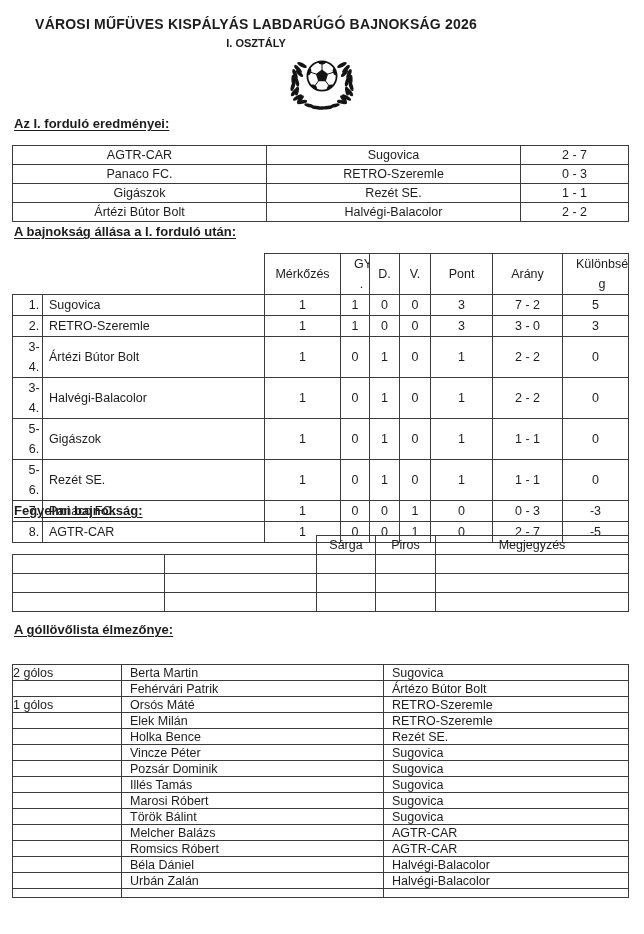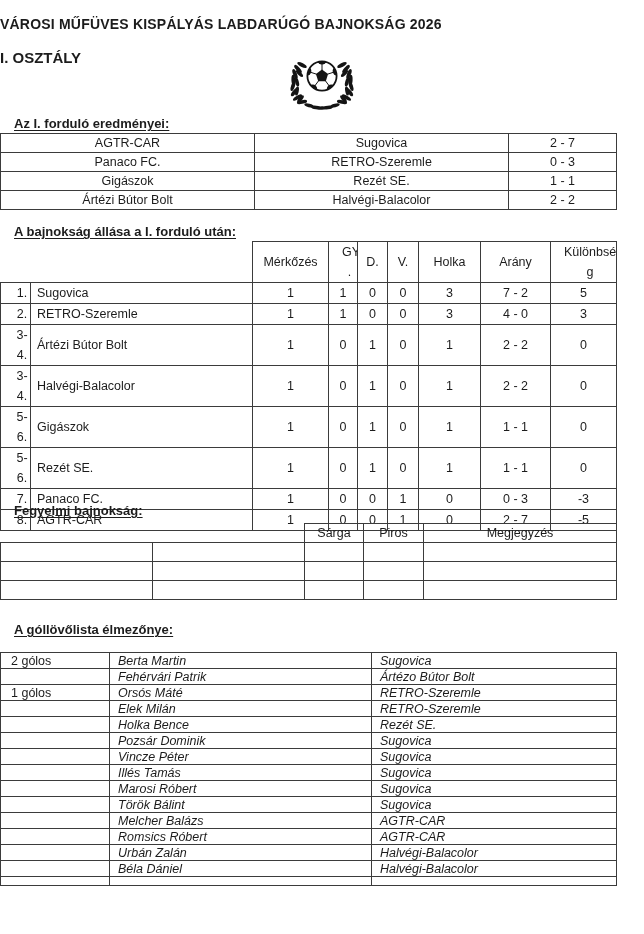--- a/index.html
+++ b/index.html
@@ -5,50 +5,51 @@
   * { box-sizing: border-box; margin: 0; padding: 0; }
   html, body { background: #ffffff; }
   body {
     width: 644px; height: 934px;
     position: relative;
     font-family: "Liberation Sans", sans-serif;
     color: #1c1c1c;
     overflow: hidden;
   }
   .abs { position: absolute; }
-  .title-block { top: 16px; left: 0; width: 512px; }
+  .title-block { top: 16px; left: 0; width: 512px; text-align: center; }
   .doc-title { font-size: 14px; font-weight: bold; letter-spacing: 0.2px; }
-  .doc-subtitle { font-size: 15px; font-weight: bold; margin-top: 17px; }
+  .doc-subtitle { font-size: 11px; font-weight: bold; margin-top: 5px; }
   .emblem-wrap { top: 56px; left: 0; width: 644px; text-align: center; }
   .section-heading {
     left: 14px;
     font-size: 13px; font-weight: bold;
     text-decoration: underline;
     text-underline-offset: 2px;
   }
   table {
     border-collapse: collapse;
     table-layout: fixed;
     position: absolute;
-    left: 0;
+    left: 12px;
     width: 616px;
+    margin-top: 12px;
   }
   td {
     border: 1px solid #3b3b3b;
     font-size: 12.5px;
     line-height: 14px;
     vertical-align: middle;
     overflow: hidden;
     white-space: nowrap;
   }
   td.nb { border: none; }
   .center { text-align: center; }
   .left  { text-align: left; padding-left: 6px; }
-  .pad8  { padding-left: 8px; font-style: italic; }
-  .pad10 { padding-left: 10px; }
+  .pad8  { padding-left: 8px; }
+  .pad10 { padding-left: 0; }
   .wrap2 { white-space: pre-line; line-height: 20px; padding-left: 13px; }
   tr.h19 { height: 19px; }
   tr.h27 { height: 27px; }
   tr.h33 { height: 33px; }
   tr.h16 { height: 16px; }
   tr.h9  { height: 9px;  }
   #results-heading      { top: 116px; }
   #results-table        { top: 133px; }
   #standings-heading    { top: 224px; }
   #standings-table      { top: 241px; }
@@ -176,21 +177,21 @@
   </colgroup>
   <tbody>
     <tr class="h27">
       <td class="nb"></td>
       <td class="nb"></td>
       <td class="center">Mérkőzés</td>
       <td class="center wrap2">GY
 .</td>
       <td class="center">D.</td>
       <td class="center">V.</td>
-      <td class="center">Holka</td>
+      <td class="center">Pont</td>
       <td class="center">Arány</td>
       <td class="center wrap2">Különbsé
 g</td>
     </tr>
   </tbody>
   <tbody id="standings-body">
       <tr class="h19">
         <td class="center wrap2">1.</td>
         <td class="left">Sugovica</td>
         <td class="center">1</td>
@@ -202,21 +203,21 @@
         <td class="center">5</td>
       </tr>
       <tr class="h19">
         <td class="center wrap2">2.</td>
         <td class="left">RETRO-Szeremle</td>
         <td class="center">1</td>
         <td class="center">1</td>
         <td class="center">0</td>
         <td class="center">0</td>
         <td class="center">3</td>
-        <td class="center">4 - 0</td>
+        <td class="center">3 - 0</td>
         <td class="center">3</td>
       </tr>
       <tr class="h33">
         <td class="center wrap2">3-
 4.</td>
         <td class="left">Ártézi Bútor Bolt</td>
         <td class="center">1</td>
         <td class="center">0</td>
         <td class="center">1</td>
         <td class="center">0</td>
@@ -356,26 +357,26 @@
         <td class="left pad8">Elek Milán</td>
         <td class="left pad8">RETRO-Szeremle</td>
       </tr>
       <tr class="h16">
         <td class="left pad10"></td>
         <td class="left pad8">Holka Bence</td>
         <td class="left pad8">Rezét SE.</td>
       </tr>
       <tr class="h16">
         <td class="left pad10"></td>
+        <td class="left pad8">Vincze Péter</td>
+        <td class="left pad8">Sugovica</td>
+      </tr>
+      <tr class="h16">
+        <td class="left pad10"></td>
         <td class="left pad8">Pozsár Dominik</td>
-        <td class="left pad8">Sugovica</td>
-      </tr>
-      <tr class="h16">
-        <td class="left pad10"></td>
-        <td class="left pad8">Vincze Péter</td>
         <td class="left pad8">Sugovica</td>
       </tr>
       <tr class="h16">
         <td class="left pad10"></td>
         <td class="left pad8">Illés Tamás</td>
         <td class="left pad8">Sugovica</td>
       </tr>
       <tr class="h16">
         <td class="left pad10"></td>
         <td class="left pad8">Marosi Róbert</td>
@@ -391,27 +392,27 @@
         <td class="left pad8">Melcher Balázs</td>
         <td class="left pad8">AGTR-CAR</td>
       </tr>
       <tr class="h16">
         <td class="left pad10"></td>
         <td class="left pad8">Romsics Róbert</td>
         <td class="left pad8">AGTR-CAR</td>
       </tr>
       <tr class="h16">
         <td class="left pad10"></td>
+        <td class="left pad8">Béla Dániel</td>
+        <td class="left pad8">Halvégi-Balacolor</td>
+      </tr>
+      <tr class="h16">
+        <td class="left pad10"></td>
         <td class="left pad8">Urbán Zalán</td>
         <td class="left pad8">Halvégi-Balacolor</td>
       </tr>
-      <tr class="h16">
-        <td class="left pad10"></td>
-        <td class="left pad8">Béla Dániel</td>
-        <td class="left pad8">Halvégi-Balacolor</td>
-      </tr>
       <tr class="h9">
         <td class="left pad10"></td>
         <td class="left pad8"></td>
         <td class="left pad8"></td>
       </tr>
     </tbody>
 </table>
 
 </body></html>

